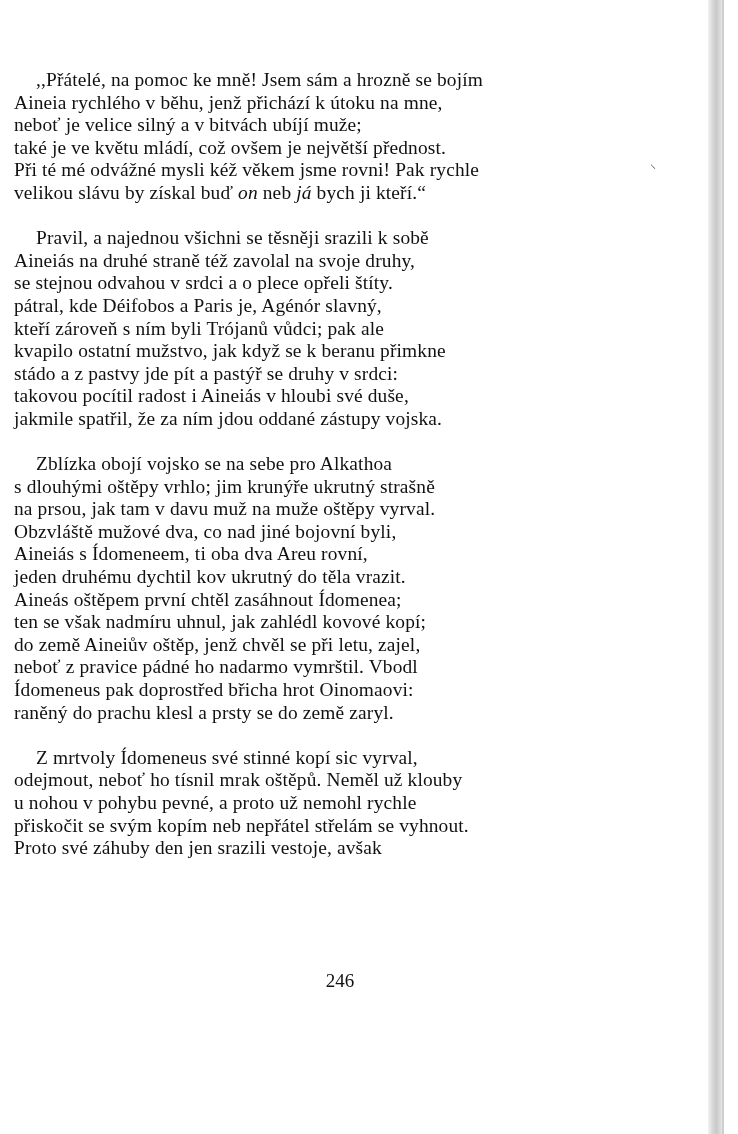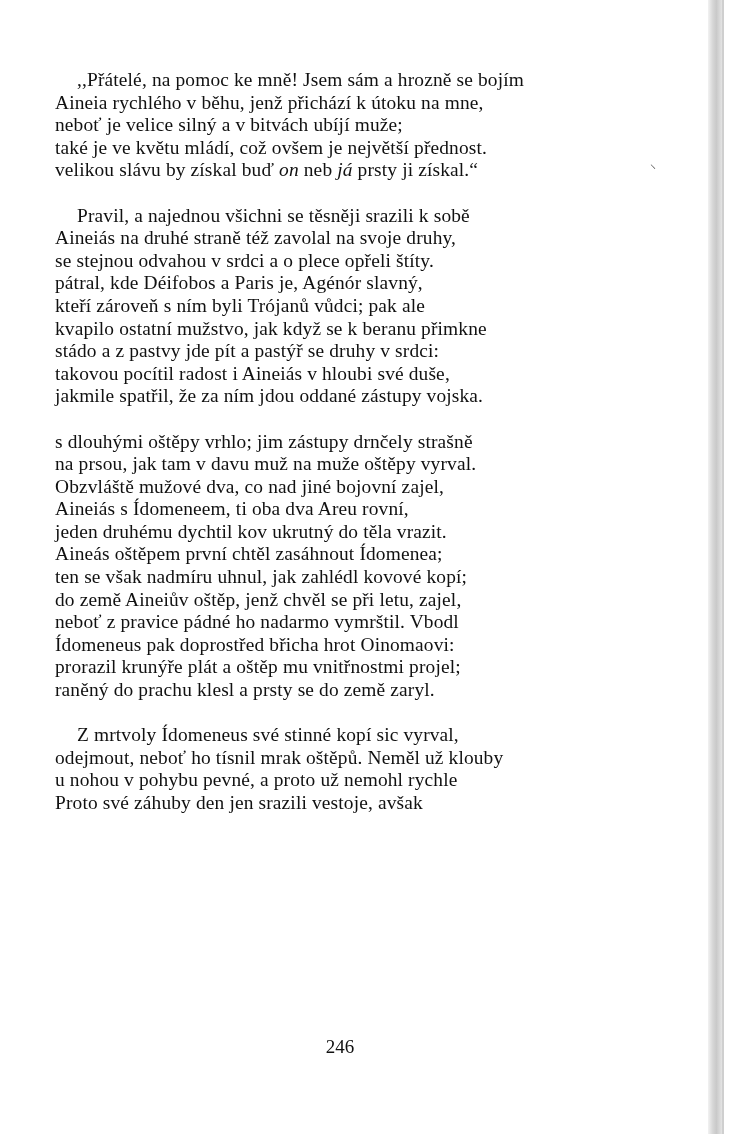--- a/index.html
+++ b/index.html
@@ -41,36 +41,35 @@
     .text-block {
       position: absolute;
       left: 14px;
       top: 69px;
       width: 520px;
       font-family: "Liberation Serif", "DejaVu Serif", serif;
       font-size: 19.4px;
       line-height: 22.6px;
       color: #111111;
       letter-spacing: 0.15px;
-      margin-left: 41px;
     }
     .stanza {
       margin: 0 0 22.6px 0;
     }
     .stanza .line {
       display: block;
       white-space: nowrap;
     }
     .stanza .line.first {
       text-indent: 22px;
     }
     em { font-style: italic; font-family: Liberation Serif, serif; }
     .page-number {
       position: absolute;
-      top: 1036px;
+      top: 970px;
       left: 0;
       width: 680px;
       text-align: center;
       font-family: "Liberation Serif", "DejaVu Serif", serif;
       font-size: 19px;
       color: #111111;
     }
     .speck {
       position: absolute;
       left: 650px;
@@ -89,54 +88,56 @@
   <div class="binding-edge-line"></div>
   <span class="speck">⸌</span>
 
   <div class="text-block">
 
     <div class="stanza">
       <span class="line first">,,Přátelé, na pomoc ke mně! Jsem sám a hrozně se bojím</span>
       <span class="line">Aineia rychlého v běhu, jenž přichází k útoku na mne,</span>
       <span class="line">neboť je velice silný a v bitvách ubíjí muže;</span>
       <span class="line">také je ve květu mládí, což ovšem je největší přednost.</span>
-      <span class="line"><span>velikou slávu by získal buď </span><em>on</em><span> neb </span><em>já</em><span> prsty ji získal.“</span></span>
+      <span class="line">Při té mé odvážné mysli kéž věkem jsme rovni! Pak rychle</span>
+      <span class="line"><span>velikou slávu by získal buď </span><em>on</em><span> neb </span><em>já</em><span> bych ji kteří.“</span></span>
     </div>
 
     <div class="stanza">
       <span class="line first">Pravil, a najednou všichni se těsněji srazili k sobě</span>
       <span class="line">Aineiás na druhé straně též zavolal na svoje druhy,</span>
       <span class="line">se stejnou odvahou v srdci a o plece opřeli štíty.</span>
       <span class="line">pátral, kde Déifobos a Paris je, Agénór slavný,</span>
       <span class="line">kteří zároveň s ním byli Trójanů vůdci; pak ale</span>
       <span class="line">kvapilo ostatní mužstvo, jak když se k beranu přimkne</span>
       <span class="line">stádo a z pastvy jde pít a pastýř se druhy v srdci:</span>
       <span class="line">takovou pocítil radost i Aineiás v hloubi své duše,</span>
       <span class="line">jakmile spatřil, že za ním jdou oddané zástupy vojska.</span>
     </div>
 
     <div class="stanza">
-      <span class="line">s dlouhými oštěpy vrhlo; jim zástupy drnčely strašně</span>
+      <span class="line first">Zblízka obojí vojsko se na sebe pro Alkathoa</span>
+      <span class="line">s dlouhými oštěpy vrhlo; jim krunýře ukrutný strašně</span>
       <span class="line">na prsou, jak tam v davu muž na muže oštěpy vyrval.</span>
-      <span class="line">Obzvláště mužové dva, co nad jiné bojovní zajel,</span>
+      <span class="line">Obzvláště mužové dva, co nad jiné bojovní byli,</span>
       <span class="line">Aineiás s Ídomeneem, ti oba dva Areu rovní,</span>
       <span class="line">jeden druhému dychtil kov ukrutný do těla vrazit.</span>
       <span class="line">Aineás oštěpem první chtěl zasáhnout Ídomenea;</span>
       <span class="line">ten se však nadmíru uhnul, jak zahlédl kovové kopí;</span>
       <span class="line">do země Aineiův oštěp, jenž chvěl se při letu, zajel,</span>
       <span class="line">neboť z pravice pádné ho nadarmo vymrštil. Vbodl</span>
       <span class="line">Ídomeneus pak doprostřed břicha hrot Oinomaovi:</span>
-      <span class="line">prorazil krunýře plát a oštěp mu vnitřnostmi projel;</span>
       <span class="line">raněný do prachu klesl a prsty se do země zaryl.</span>
     </div>
 
     <div class="stanza">
       <span class="line first">Z mrtvoly Ídomeneus své stinné kopí sic vyrval,</span>
       <span class="line">odejmout, neboť ho tísnil mrak oštěpů. Neměl už klouby</span>
       <span class="line">u nohou v pohybu pevné, a proto už nemohl rychle</span>
+      <span class="line">přiskočit se svým kopím neb nepřátel střelám se vyhnout.</span>
       <span class="line">Proto své záhuby den jen srazili vestoje, avšak</span>
     </div>
 
   </div>
 
   <div class="page-number">246</div>
 
 </div>
 
 </body></html>

